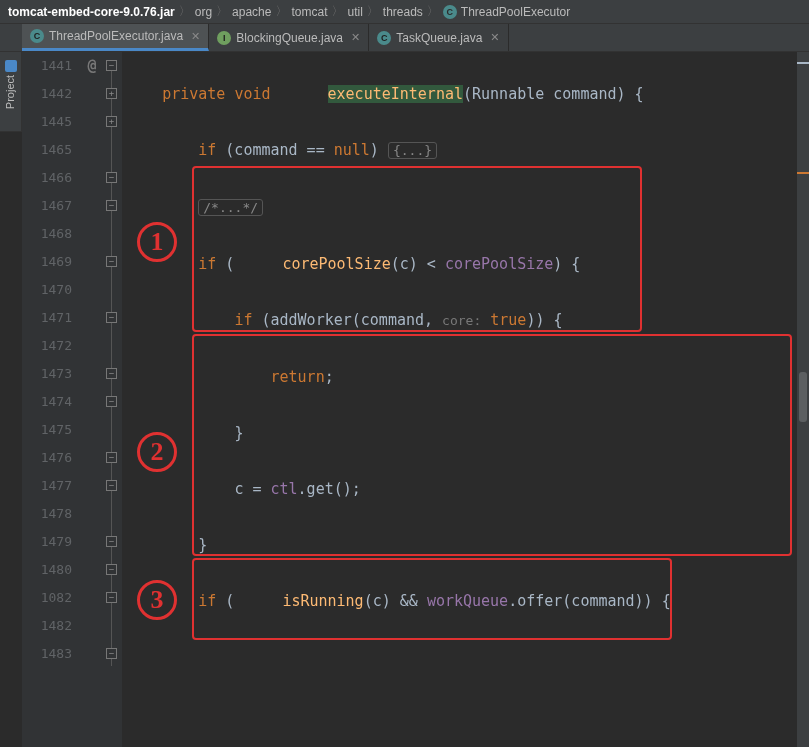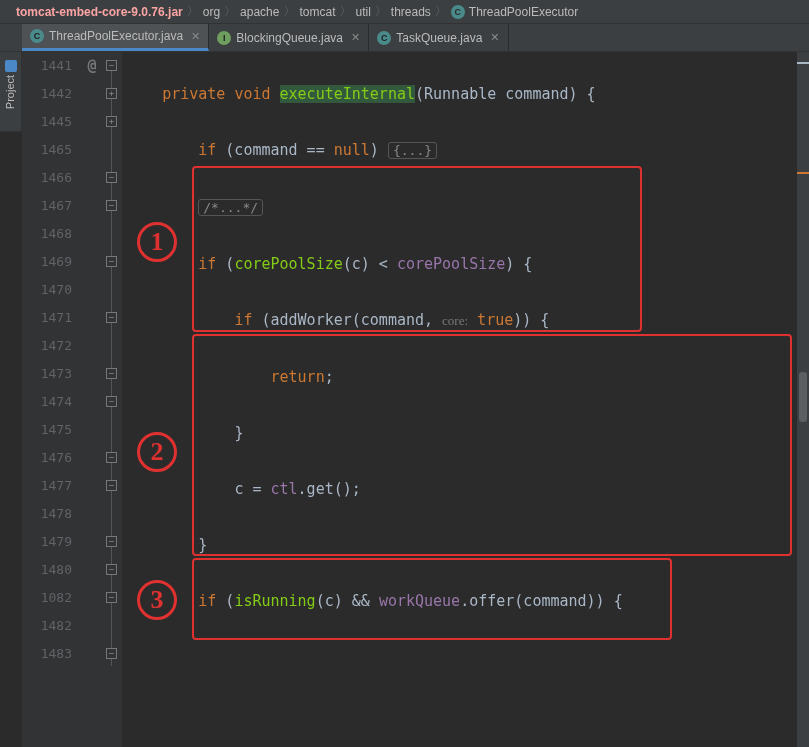--- a/index.html
+++ b/index.html
@@ -19,21 +19,21 @@
     height: 24px;
     display: flex;
     align-items: center;
     padding: 0 8px;
     font-size: 12px;
     color: #bbbbbb;
     font-family: -apple-system, 'Segoe UI', sans-serif;
   }
   .breadcrumb .crumb { display: inline-flex; align-items: center; }
   .breadcrumb .chev { margin: 0 4px; color: #6e6e6e; }
-  .breadcrumb .jar-name { font-weight: bold; color: #fca5a5; margin-left: 8px; }
+  .breadcrumb .jar-name { font-weight: bold; color: #ffffff; }
   .breadcrumb .class-icon {
     display: inline-flex; align-items: center; justify-content: center;
     width: 14px; height: 14px; border-radius: 50%;
     background: #4a8a8b; color: #2b2b2b; font-size: 9px; font-weight: bold;
     margin-right: 4px;
   }
   .tabs {
     background: #3c3f41;
     border-bottom: 1px solid #323232;
     height: 28px;
@@ -134,23 +134,23 @@
   }
   .code {
     flex: 1;
     padding-left: 4px;
     font-size: 15px;
     line-height: 28px;
     white-space: pre;
     position: relative;
   }
   .kw { color: #cc7832; }
-  .mth { color: #84cc16; }
+  .mth { color: #fdba74; margin-left: 48px; }
   .fld { color: #9876aa; }
-  .param { color: #787878; font-style: normal; font-size: 13px; font-family: Liberation Serif, serif; }
+  .param { color: #787878; font-style: normal; font-size: 13px; }
   .hl-def { background: #32593d; }
   .folded {
     border: 1px solid #555;
     color: #888;
     padding: 0 4px;
     font-size: 13px;
     border-radius: 3px;
   }
   .box {
     position: absolute;

